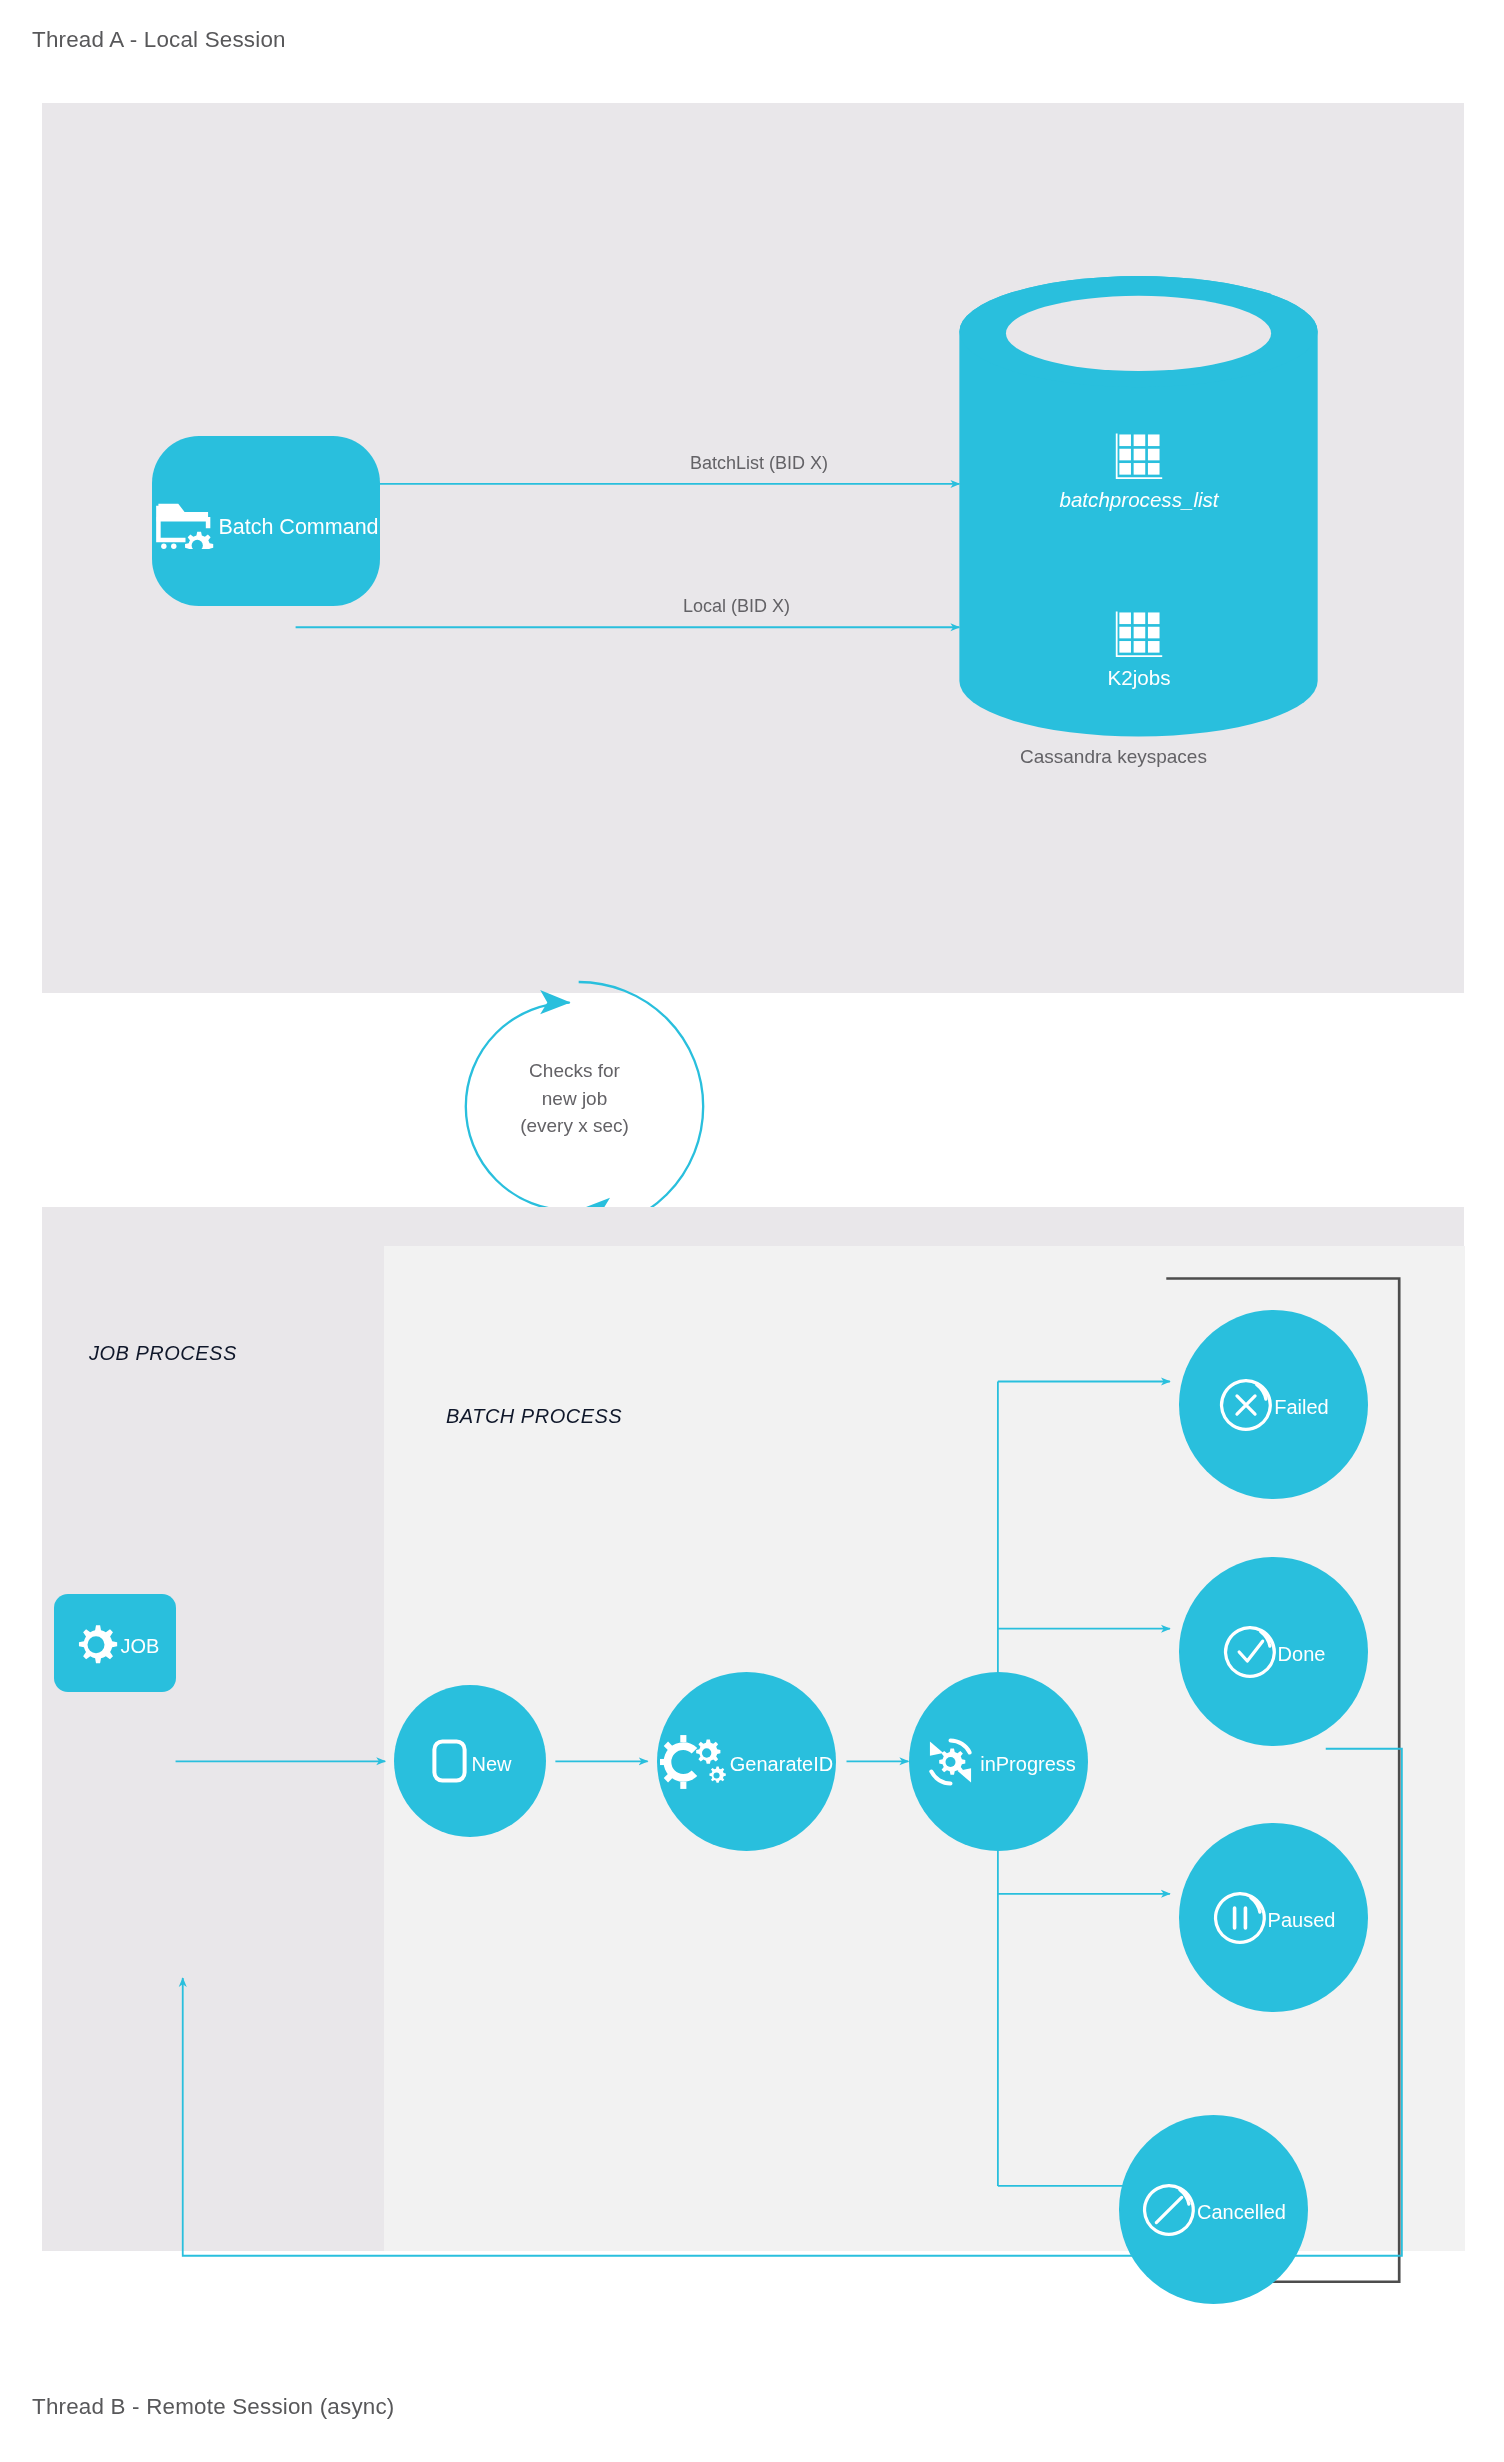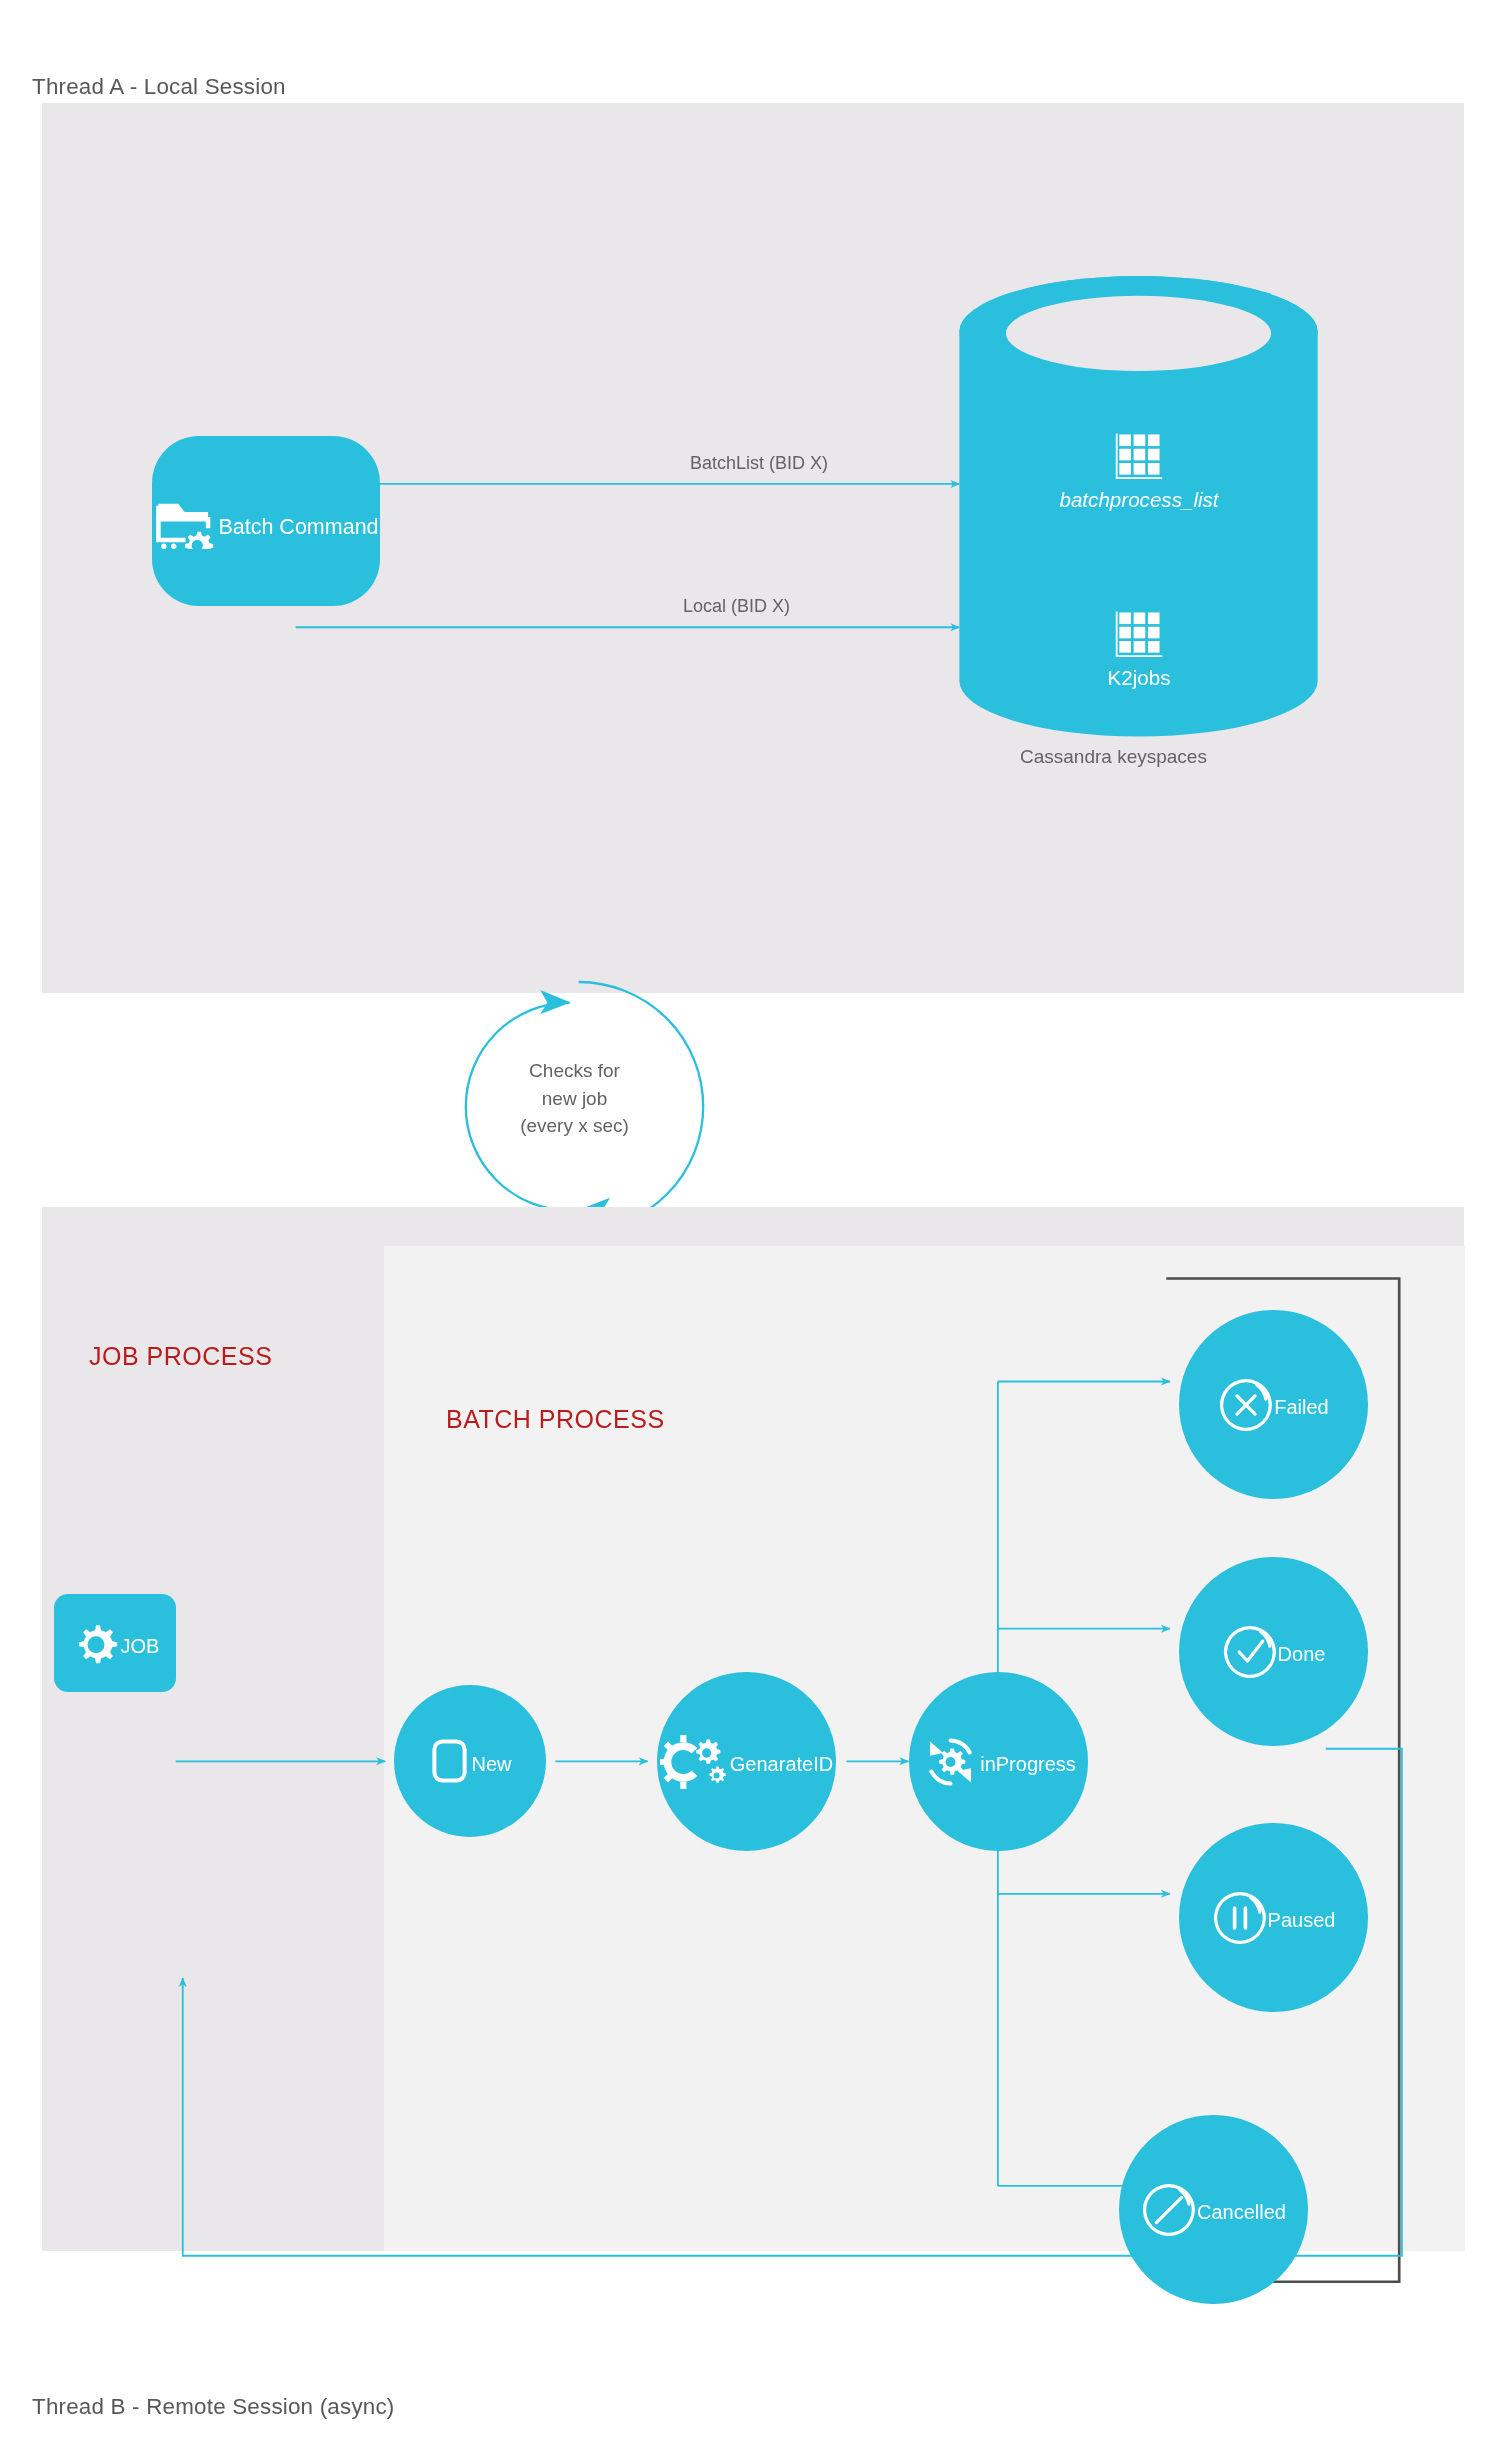--- a/index.html
+++ b/index.html
@@ -9,39 +9,39 @@
     color:#5a5a5a;
   }
   .lane-title{
     position:absolute;font-size:22.4px;color:#58585a;letter-spacing:0.2px;white-space:nowrap;
   }
   .panel{position:absolute;}
   .panel-a{left:42px;top:103px;width:1422px;height:890px;background:#e9e7ea;}
   .panel-jobproc{left:42px;top:1207px;width:1422px;height:1044px;background:#e9e7ea;}
   .panel-batchproc{left:384px;top:1246px;width:1081px;height:1005px;background:#f2f2f2;}
   .panel-label{
-    position:absolute;font-size:25px;color:#b91c1c;letter-spacing:0.5px;white-space:nowrap;
+    position:absolute;font-size:20px;color:#0f172a;letter-spacing:0.5px;white-space:nowrap;font-style:italic;
   }
   .svg-layer{position:absolute;left:0;top:0;width:1504px;height:2462px;}
   .node{position:absolute;box-sizing:border-box;display:flex;flex-direction:row;
         align-items:center;justify-content:center;background:#29bfdd;color:#ffffff;}
   .node .nlabel{font-size:20px;color:#ffffff;line-height:1;margin-top:5.4px;text-align:center;white-space:nowrap;}
   .rrect{border-radius:47px;}
   .circ{border-radius:50%;}
   .edge-label{position:absolute;font-size:18px;color:#636266;white-space:nowrap;text-align:right;}
   .cyl-caption{position:absolute;font-size:19px;color:#636266;white-space:nowrap;}
   .cyl-item{position:absolute;display:flex;flex-direction:column;align-items:center;}
   .cyl-item .t{font-size:20.6px;color:#ffffff;margin-top:8px;white-space:nowrap;}
   .loop-text{position:absolute;text-align:center;font-size:19px;color:#636266;line-height:1.45;width:179px;}
   .ic{display:block;}
 </style>
 </head>
 <body>
 
-<div class="lane-title" style="left:32px;top:27px;margin-top:47px;">Thread A - Local Session</div>
+<div class="lane-title" style="left:32px;top:27px;">Thread A - Local Session</div>
 
 <div class="panel panel-a"></div>
 
 <svg class="svg-layer" viewBox="0 0 1679 2748" width="1504" height="2462">
   <defs>
     <marker id="ah" markerWidth="11" markerHeight="11" refX="10" refY="5.5" orient="auto" markerUnits="userSpaceOnUse">
       <path d="M0,1 L11,5.5 L0,10 L3,5.5 Z" fill="#29bfdd"></path>
     </marker>
     <marker id="ahr" markerWidth="11" markerHeight="11" refX="10" refY="5.5" orient="auto" markerUnits="userSpaceOnUse">
       <path d="M0,1 L11,5.5 L0,10 L3,5.5 Z" fill="#29bfdd"></path>

